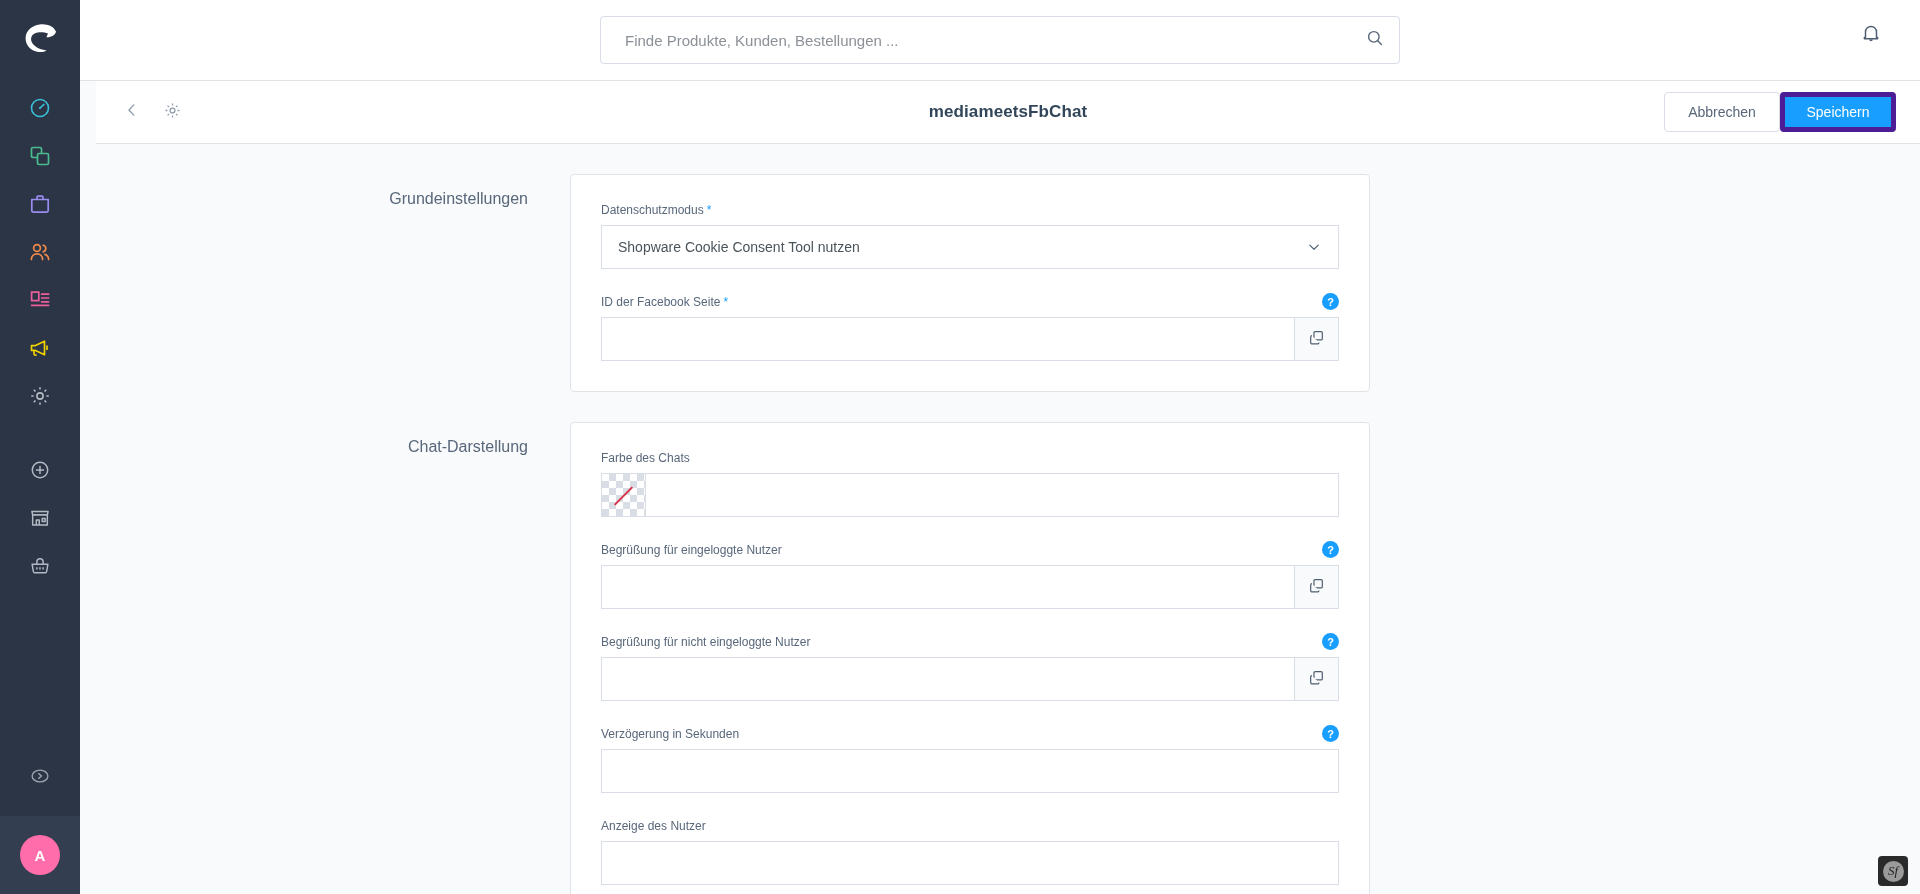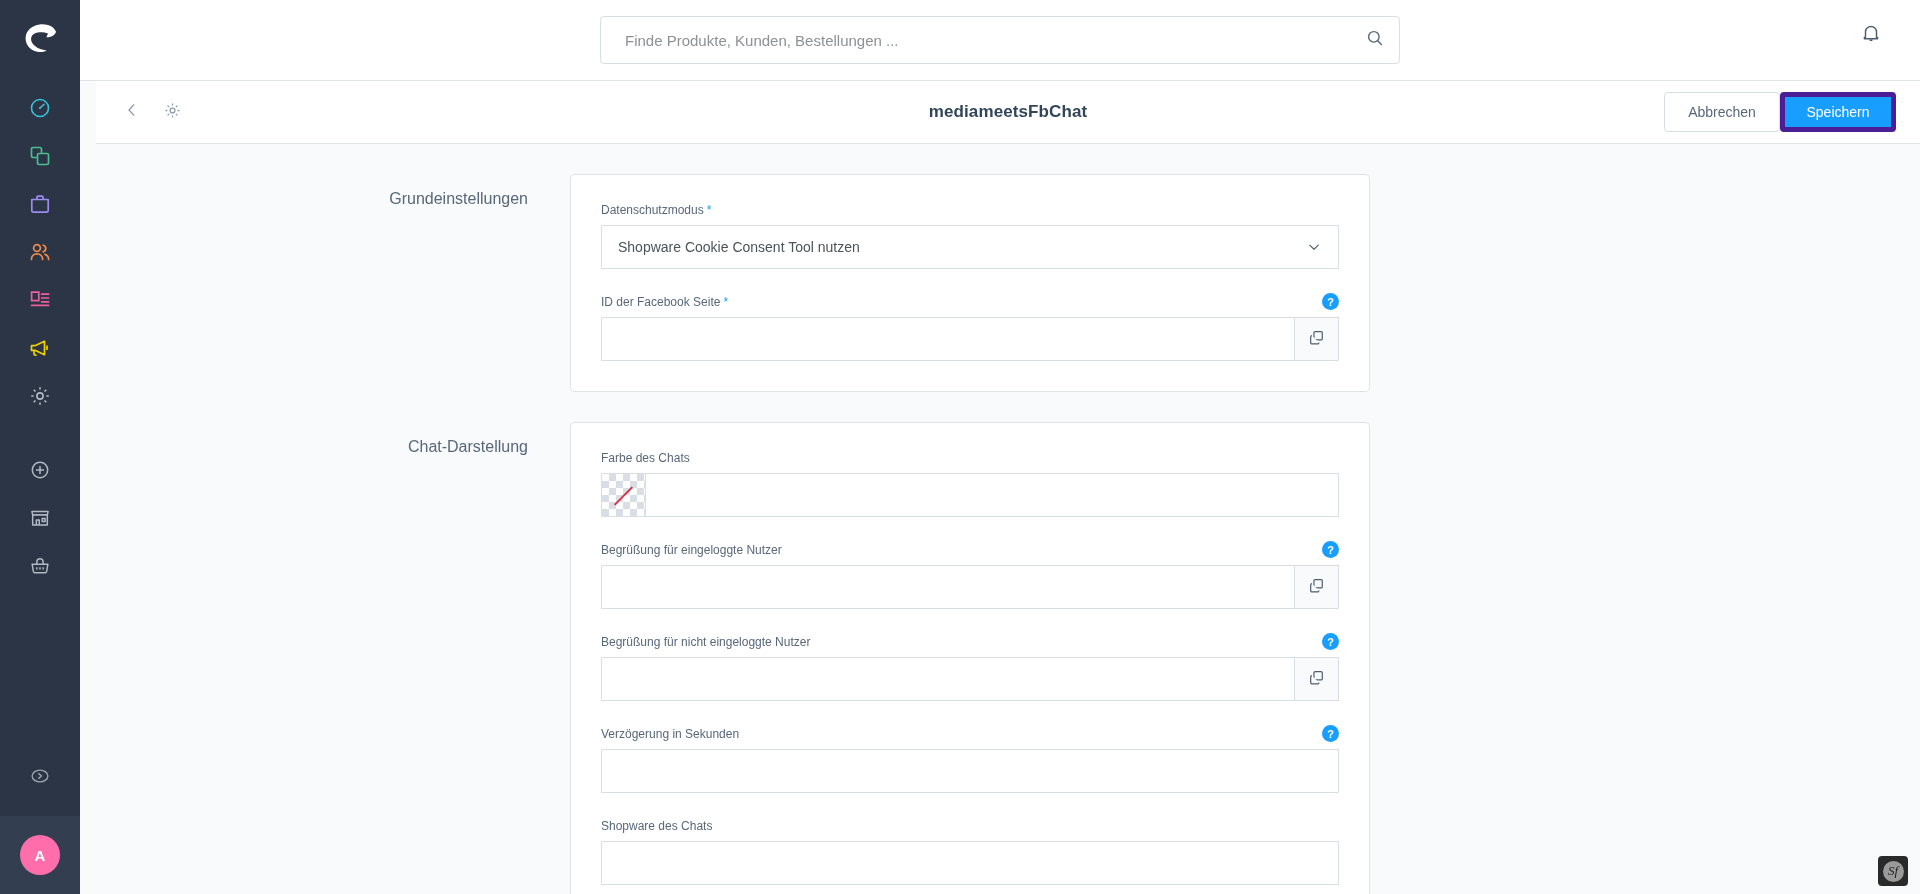--- a/index.html
+++ b/index.html
@@ -489,21 +489,21 @@
           <div class="field-label">
             <span>Verzögerung in Sekunden</span>
           </div>
           <div class="control">
             <input class="control-text" type="text" value="" style="">
           </div>
         </div>
 
         <div class="field">
           <div class="field-label">
-            <span>Shopware des Chats</span>
+            <span>Anzeige des Nutzer</span>
           </div>
           <div class="control">
             <input class="control-text" type="text" value="" style="">
           </div>
         </div>
 
       </div>
     </section>
 
   </main>

